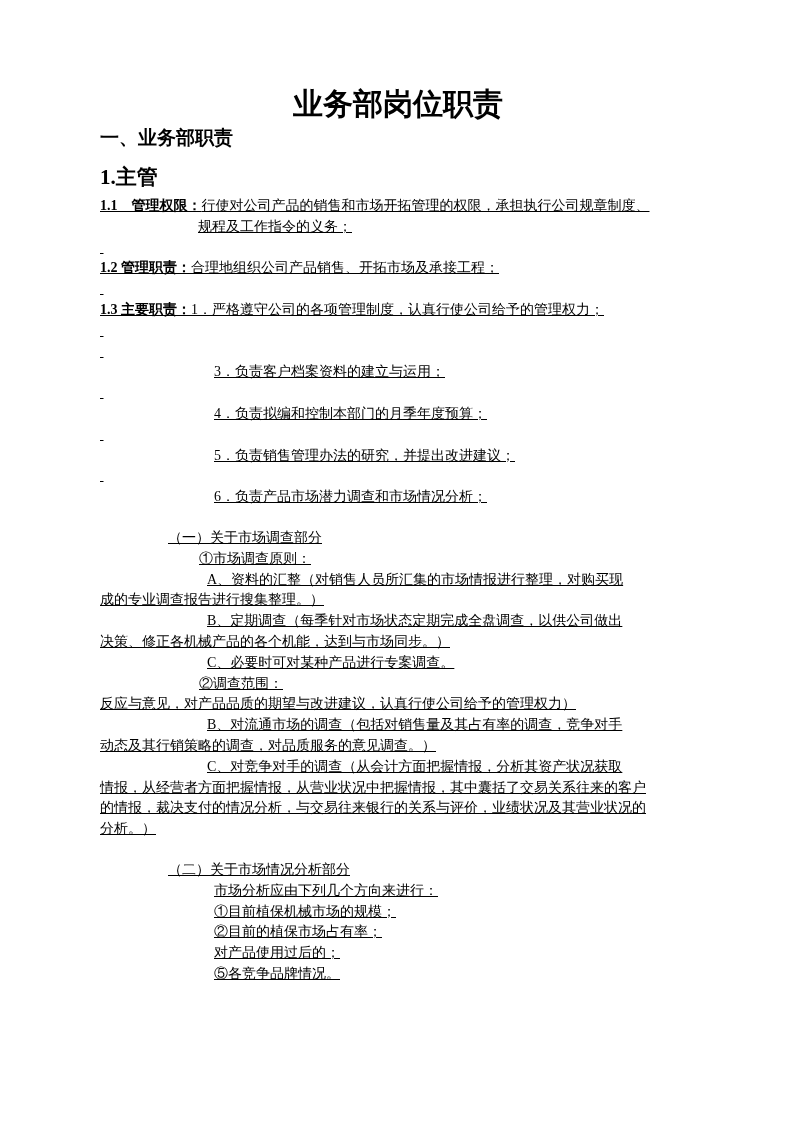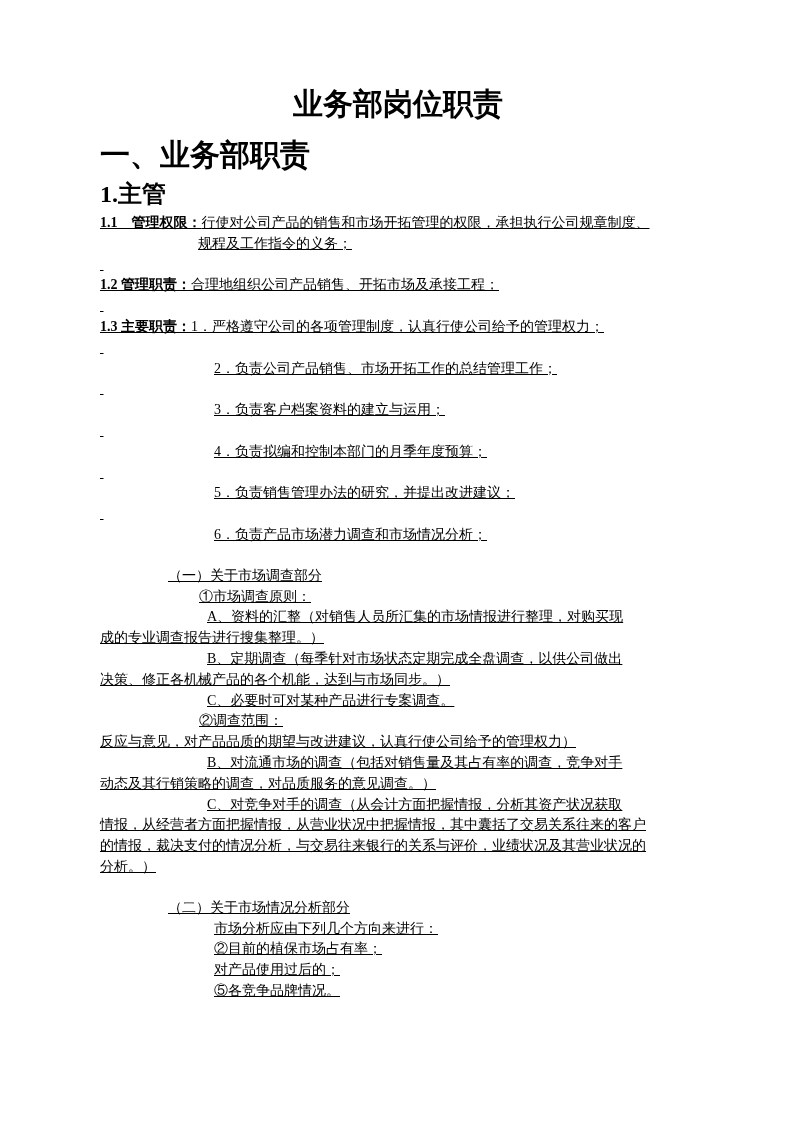--- a/index.html
+++ b/index.html
@@ -18,28 +18,28 @@
     padding: 86px 98px 0 100px;
   }
   .doc-title {
     font-size: 30px;
     font-weight: bold;
     text-align: center;
     line-height: 36px;
     white-space: pre;
   }
   .h-section {
-    font-size: 30px;
+    font-size: 19px;
     font-weight: bold;
     line-height: 27px;
-    margin-top: 19px;
+    margin-top: 2px;
     white-space: pre;
   }
   .h-sub {
-    font-size: 24px;
+    font-size: 21px;
     font-weight: bold;
     line-height: 20px;
     margin-top: 16px;
     white-space: pre;
   }
   .doc-body {
     margin-top: 9px;
     font-size: 14px;
     text-decoration: underline;
   }
@@ -65,21 +65,20 @@
   <div class="h-section">一、业务部职责</div>
   <div class="h-sub">1.主管</div>
   <div class="doc-body">
       <div class="line i-base"><span class="b">1.1　管理权限：</span><span>行使对公司产品的销售和市场开拓管理的权限，承担执行公司规章制度、</span></div>
       <div class="line i-hang">规程及工作指令的义务；</div>
       <div class="line i-base">&nbsp;</div>
       <div class="line i-base"><span class="b">1.2 管理职责：</span><span>合理地组织公司产品销售、开拓市场及承接工程；</span></div>
       <div class="line i-base">&nbsp;</div>
       <div class="line i-base"><span class="b">1.3 主要职责：</span><span>1．严格遵守公司的各项管理制度，认真行使公司给予的管理权力；</span></div>
       <div class="line i-base">&nbsp;</div>
-      <div class="line i-item">2．负责公司产品销售、市场开拓工作的总结管理工作；</div>
       <div class="line i-base">&nbsp;</div>
       <div class="line i-item">3．负责客户档案资料的建立与运用；</div>
       <div class="line i-base">&nbsp;</div>
       <div class="line i-item">4．负责拟编和控制本部门的月季年度预算；</div>
       <div class="line i-base">&nbsp;</div>
       <div class="line i-item">5．负责销售管理办法的研究，并提出改进建议；</div>
       <div class="line i-base">&nbsp;</div>
       <div class="line i-item">6．负责产品市场潜力调查和市场情况分析；</div>
       <div class="line i-sec">（一）关于市场调查部分</div>
       <div class="line i-circ">①市场调查原则：</div>
@@ -91,17 +90,18 @@
       <div class="line i-circ">②调查范围：</div>
       <div class="line i-base">反应与意见，对产品品质的期望与改进建议，认真行使公司给予的管理权力）</div>
       <div class="line i-abc">B、对流通市场的调查（包括对销售量及其占有率的调查，竞争对手</div>
       <div class="line i-base">动态及其行销策略的调查，对品质服务的意见调查。）</div>
       <div class="line i-abc">C、对竞争对手的调查（从会计方面把握情报，分析其资产状况获取</div>
       <div class="line i-base">情报，从经营者方面把握情报，从营业状况中把握情报，其中囊括了交易关系往来的客户</div>
       <div class="line i-base">的情报，裁决支付的情况分析，与交易往来银行的关系与评价，业绩状况及其营业状况的</div>
       <div class="line i-base">分析。）</div>
       <div class="line i-sec">（二）关于市场情况分析部分</div>
       <div class="line i-sec2">市场分析应由下列几个方向来进行：</div>
+      <div class="line i-sec2">①目前植保机械市场的规模；</div>
       <div class="line i-sec2">②目前的植保市场占有率；</div>
       <div class="line i-sec2">对产品使用过后的；</div>
       <div class="line i-sec2">⑤各竞争品牌情况。</div>
     </div>
 </div>
 
 </body></html>

